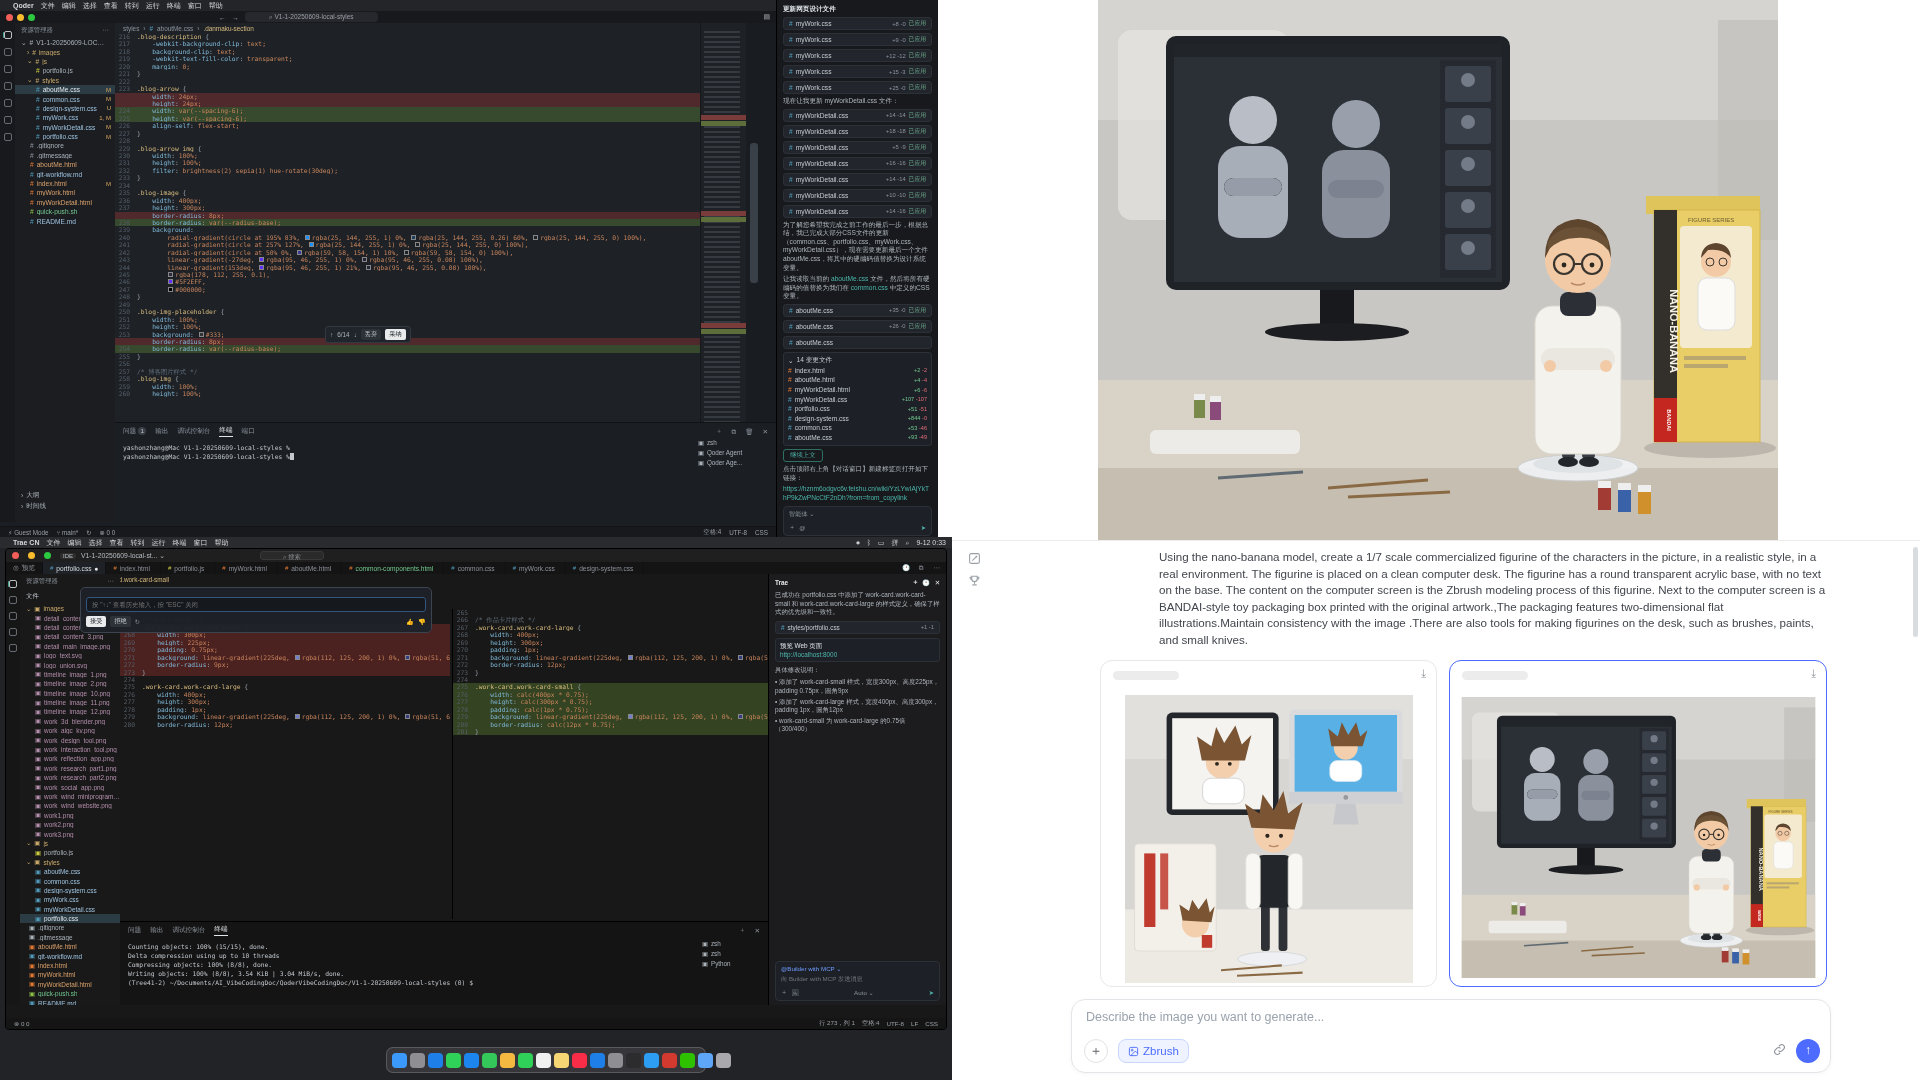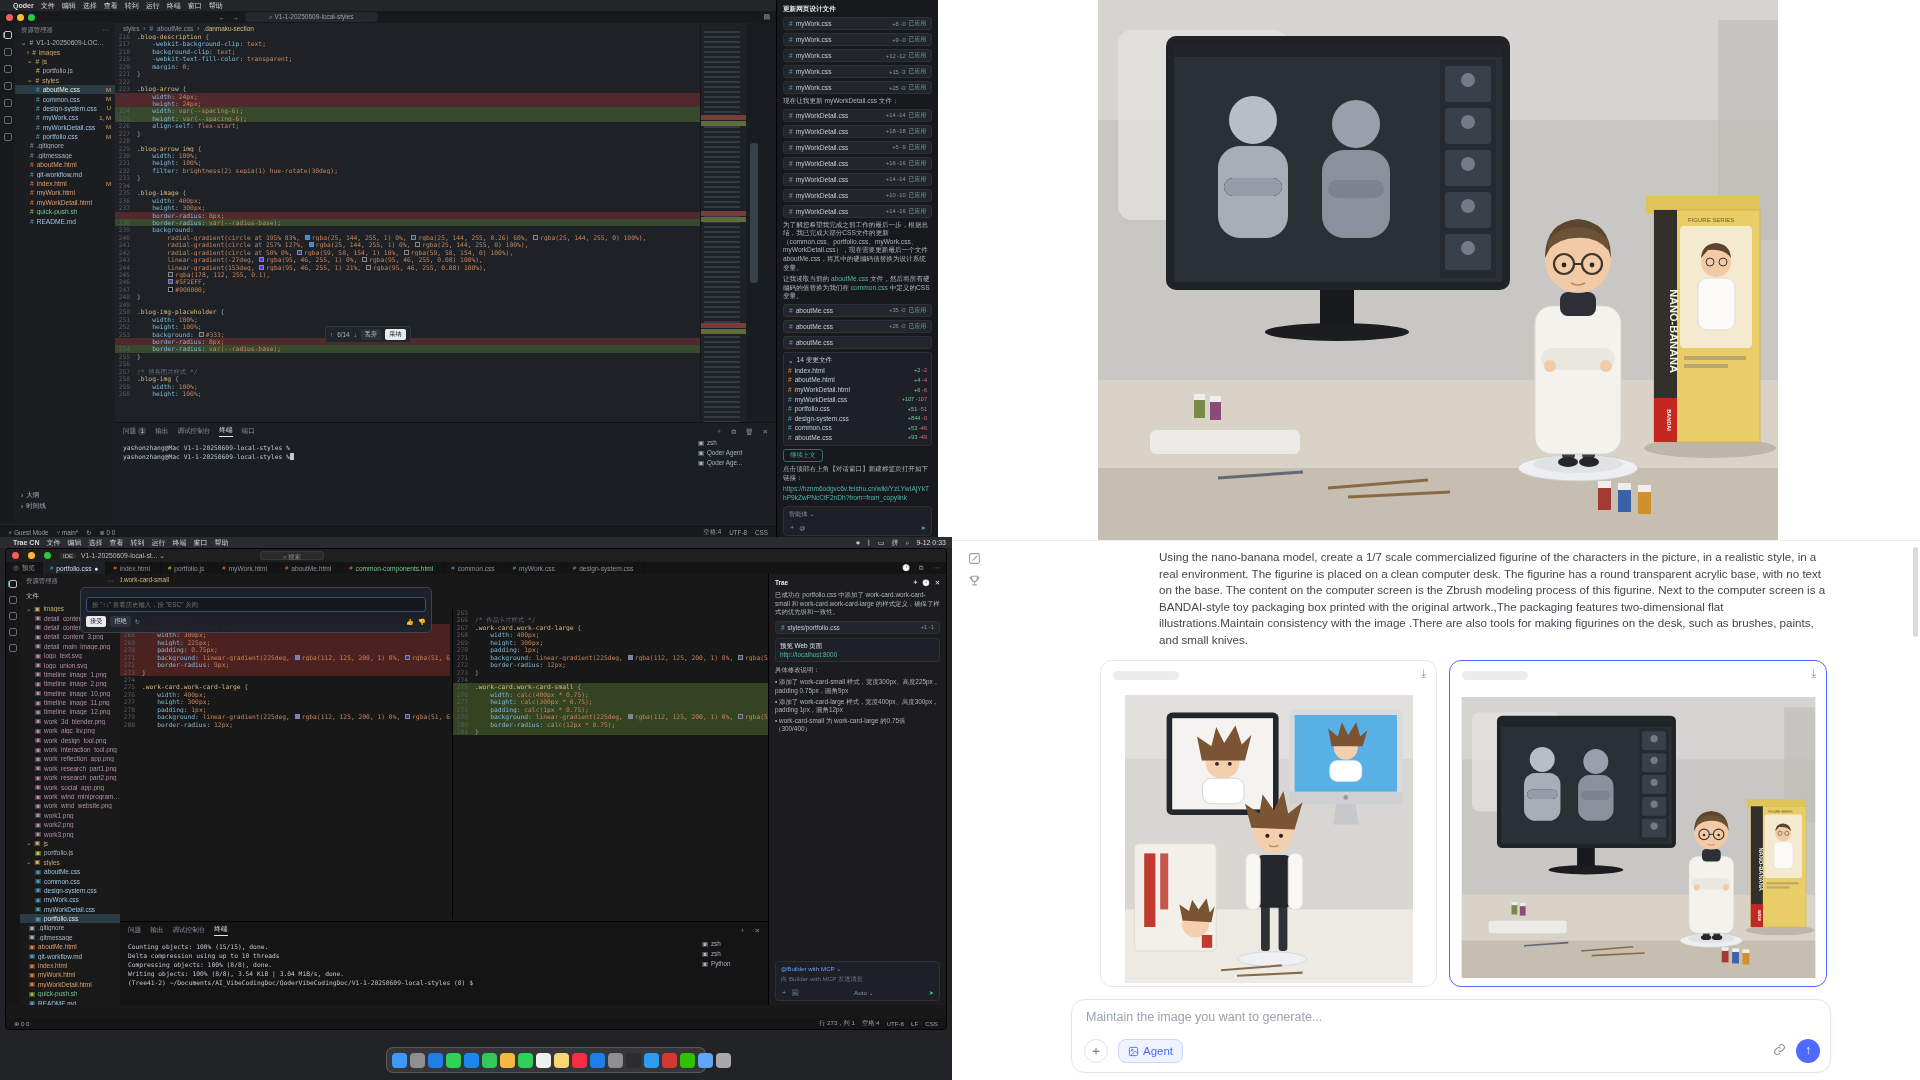--- a/index.html
+++ b/index.html
@@ -1552,29 +1552,29 @@
   </div>
   <div class="gcard" style="left:497px;width:378px;border:1.5px solid #4d6bfe">
     <div class="skel"></div>
     <div class="dl">⤓</div>
     <svg style="position:absolute;left:10px;top:36px" width="357" height="281" viewBox="0 0 680 540" preserveAspectRatio="xMidYMid meet">
       <use href="#scene-bandai"></use>
     </svg>
   </div>
 
   <div class="inputbox">
-    <span class="ph">Maintain the image you want to generate...</span>
+    <span class="ph">Describe the image you want to generate...</span>
     <div class="circbtn" style="left:12px;bottom:9px">＋</div>
     <div class="imgchip">
       <svg width="11" height="11" viewBox="0 0 24 24" fill="none" stroke="currentColor" stroke-width="2">
           <rect x="3" y="3" width="18" height="18" rx="3"></rect>
           <circle cx="9" cy="9" r="2"></circle>
           <path d="M21 16l-5-5L5 22"></path>
         </svg>
-      <span>Agent</span>
+      <span>Zbrush</span>
     </div>
     <span class="linkic">
       <svg width="13" height="13" viewBox="0 0 24 24" fill="none" stroke="currentColor" stroke-width="2">
           <path d="M10 14a5 5 0 0 0 7 0l3-3a5 5 0 0 0-7-7l-2 2M14 10a5 5 0 0 0-7 0l-3 3a5 5 0 0 0 7 7l2-2"></path>
         </svg>
     </span>
     <div class="send">↑</div>
   </div>
   <div class="foot">Inputs are processed by third party AI and responses may be inaccurate</div>
 </div>

